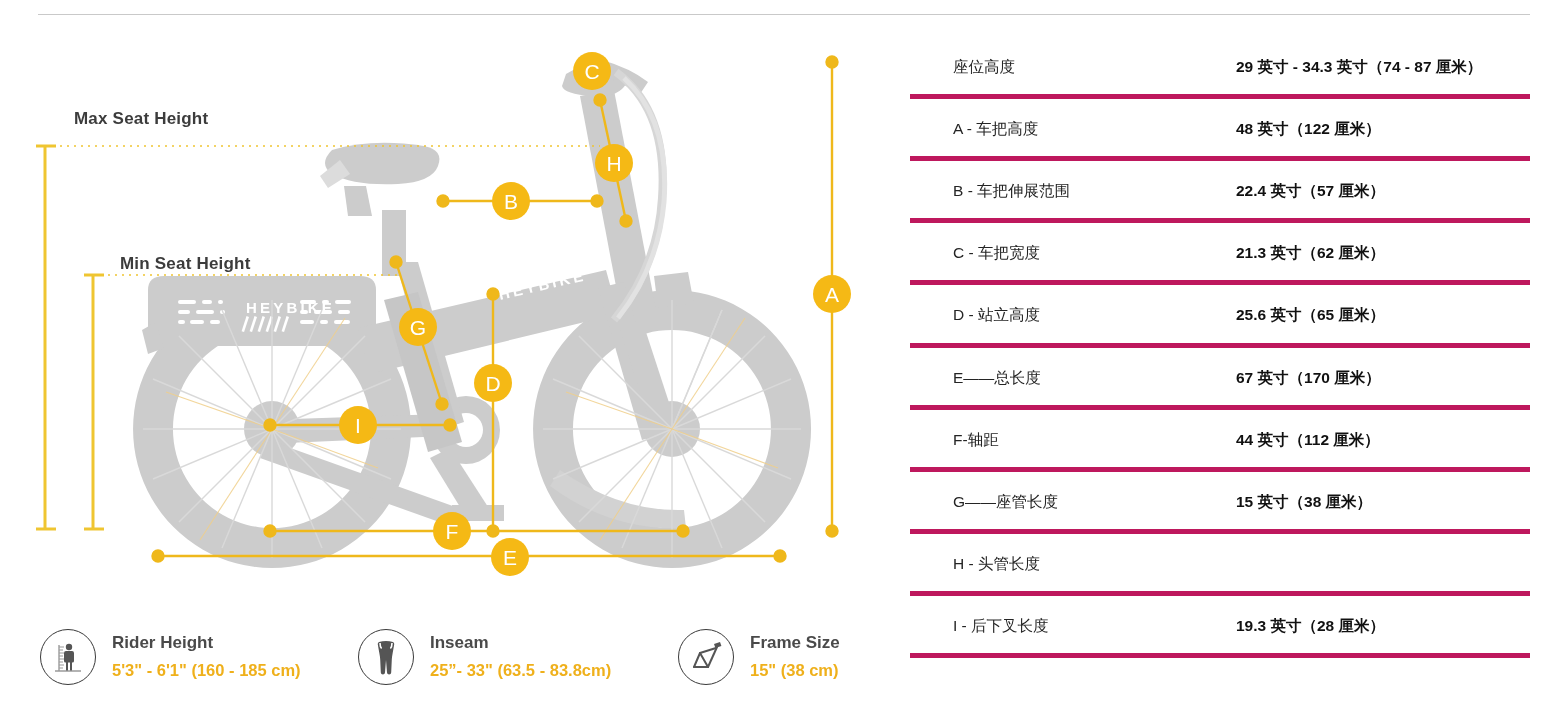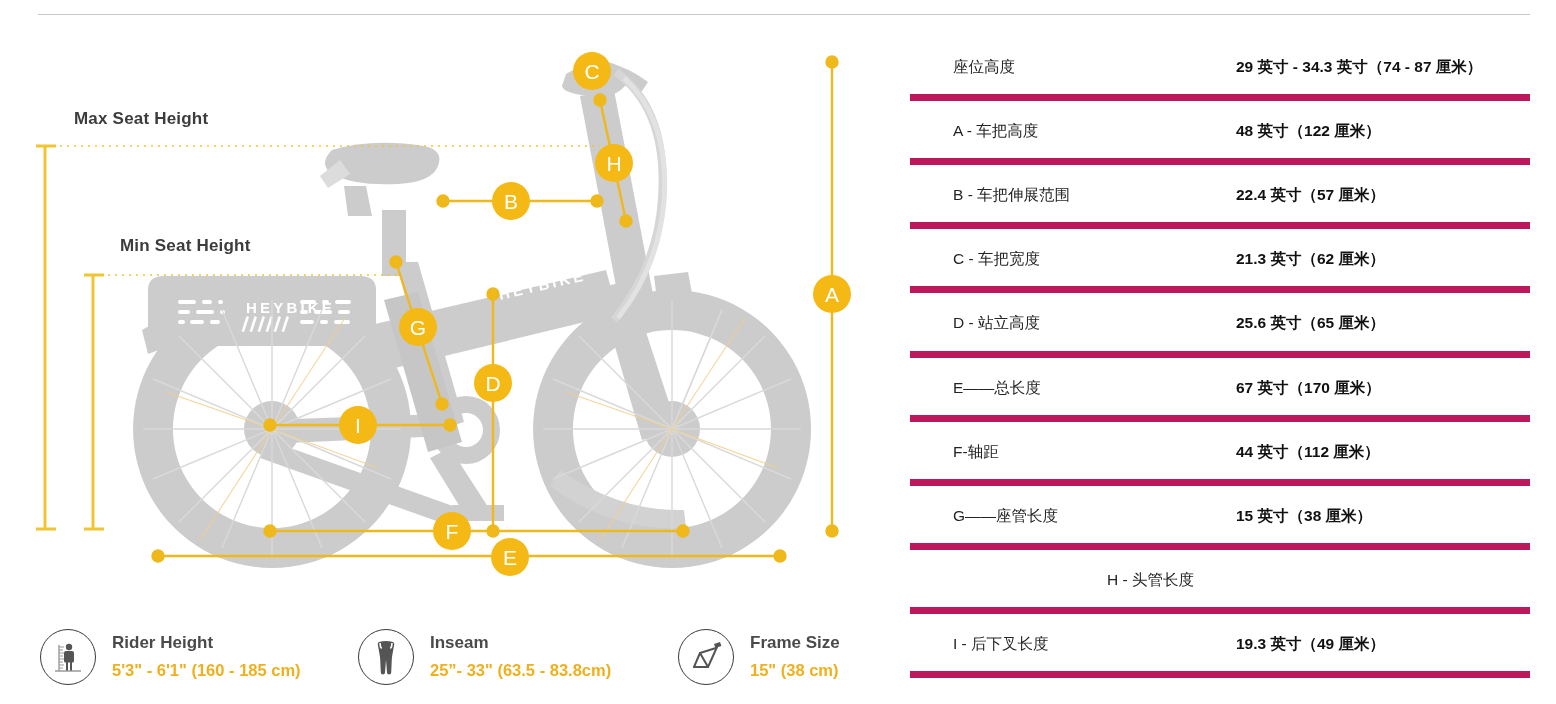--- a/index.html
+++ b/index.html
@@ -50,21 +50,21 @@
   .seat-label {
     position: absolute;
     font-size: 17px;
     font-weight: 700;
     color: #3c3c3c;
     letter-spacing: .2px;
     white-space: nowrap;
     margin-left: 28px;
   }
   #max-seat-label { left: 46px; top: 109px; }
-  #min-seat-label { left: 92px; top: 236px; }
+  #min-seat-label { left: 92px; top: 254px; }
 
   .badge-letter {
     font-family: "Liberation Sans", sans-serif;
     font-size: 21px;
     font-weight: 400;
     fill: #ffffff;
   }
 
   
   #spec-cards {
@@ -122,25 +122,24 @@
   
   #spec-table {
     position: absolute;
     left: 910px;
     top: 38px;
     width: 620px;
   }
   .spec-row {
     display: flex;
     align-items: flex-start;
-    border-bottom: 7px solid #be185d;
+    border-bottom: 5px solid #be185d;
     min-height: 57px;
     box-sizing: border-box;
     padding: 17px 0 15px 0;
-    justify-content: center;
   }
   .spec-row:first-child { padding-top: 16px; }
   .spec-row-label {
     width: 312px;
     flex: 0 0 312px;
     padding-left: 43px;
     box-sizing: border-box;
     font-size: 15.5px;
     color: #242424;
     line-height: 1.62;
@@ -489,17 +488,17 @@
     </div>
     <div class="spec-row">
       <div class="spec-row-label">G——座管长度</div>
       <div class="spec-row-value">15 英寸（38 厘米）</div>
     </div>
     <div class="spec-row">
       <div class="spec-row-label">H - 头管长度</div>
     </div>
     <div class="spec-row">
       <div class="spec-row-label">I - 后下叉长度</div>
-      <div class="spec-row-value">19.3 英寸（49 厘米）</div>
+      <div class="spec-row-value">19.3 英寸（28 厘米）</div>
     </div>
   </div>
 
 </div>
 
 </body></html>

